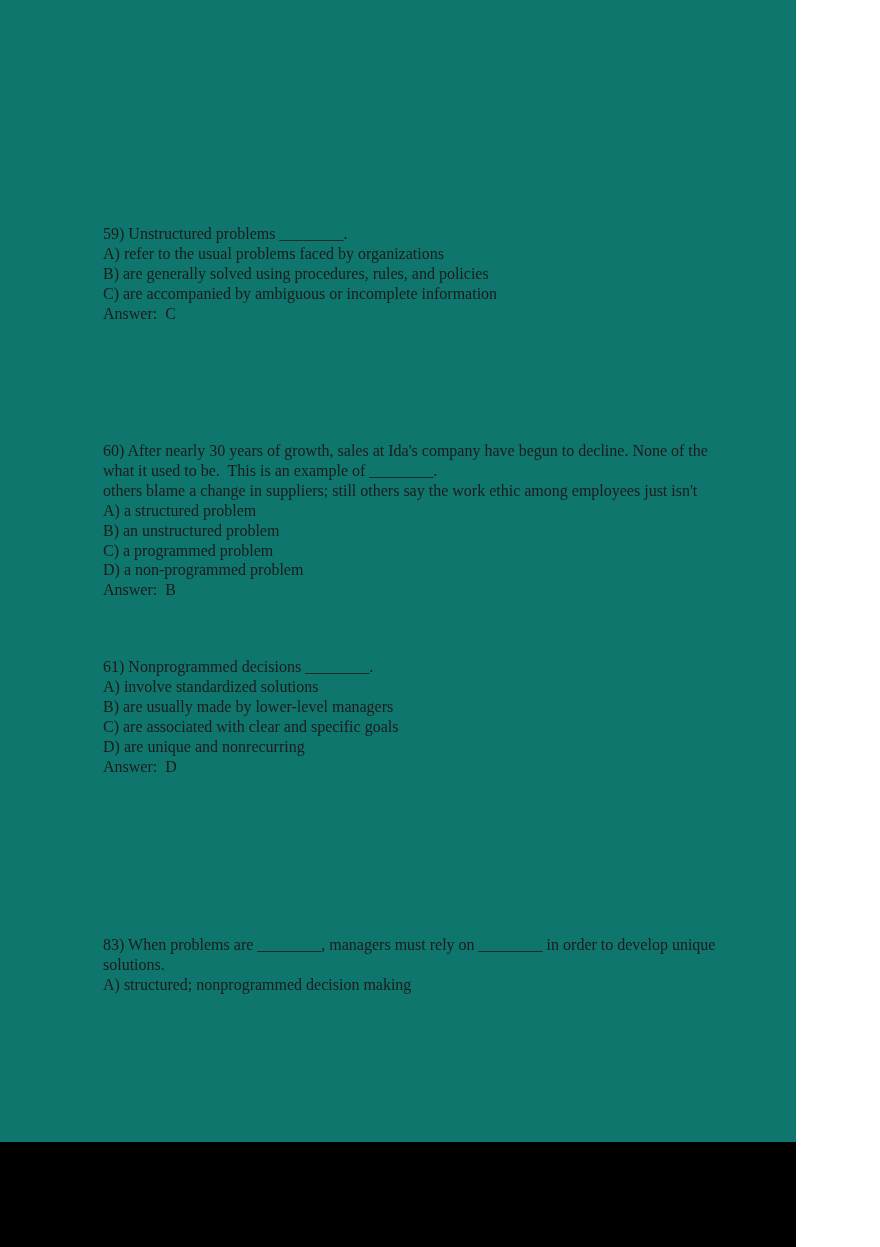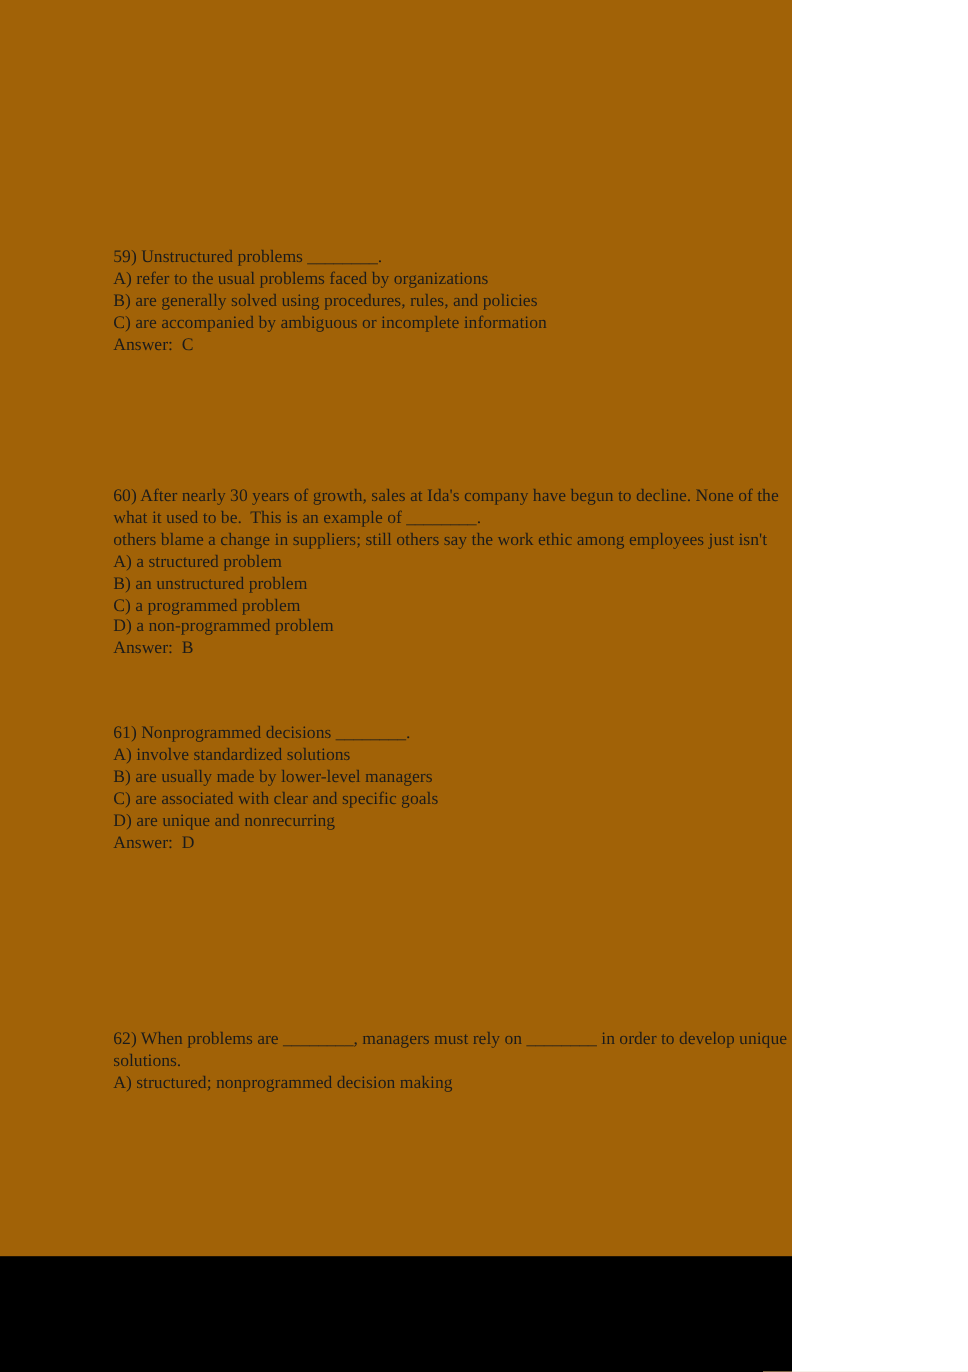--- a/index.html
+++ b/index.html
@@ -2,23 +2,23 @@
 <html><head>
 <meta charset="utf-8">
 <style>
   html, body {
     margin: 0;
     padding: 0;
     background: #ffffff;
   }
   .page {
     position: relative;
-    width: 720px;
+    width: 796px;
     height: 1247px;
-    background: #a16207;
+    background: #0f766e;
     overflow: hidden;
     font-family: "Liberation Serif", "DejaVu Serif", serif;
     color: #1b1b1b;
   }
   .question {
     position: absolute;
     left: 103px;
     right: 60px;
     font-size: 16px;
     line-height: 19.9px;
@@ -58,19 +58,19 @@
     </section>
   <section class="question" style="top:657px">
       <div class="line">61) Nonprogrammed decisions ________.</div>
       <div class="line">A) involve standardized solutions</div>
       <div class="line">B) are usually made by lower-level managers</div>
       <div class="line">C) are associated with clear and specific goals</div>
       <div class="line">D) are unique and nonrecurring</div>
       <div class="line">Answer:  D</div>
     </section>
   <section class="question" style="top:935px">
-      <div class="line">62) When problems are ________, managers must rely on ________ in order to develop unique</div>
+      <div class="line">83) When problems are ________, managers must rely on ________ in order to develop unique</div>
       <div class="line">solutions.</div>
       <div class="line">A) structured; nonprogrammed decision making</div>
     </section>
 
   <div class="footer-bar"></div>
 </div>
 
 </body></html>

